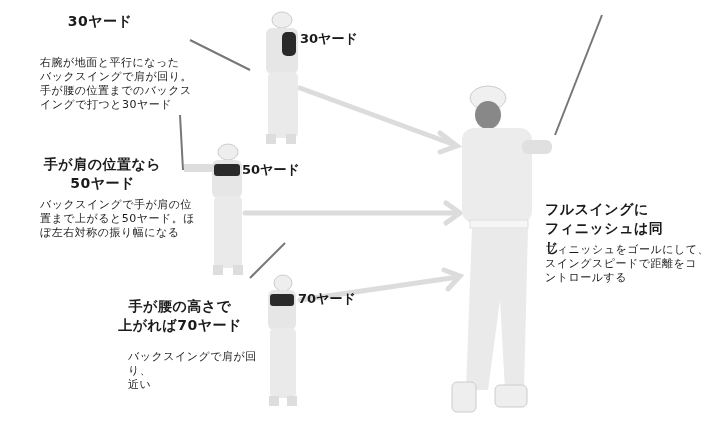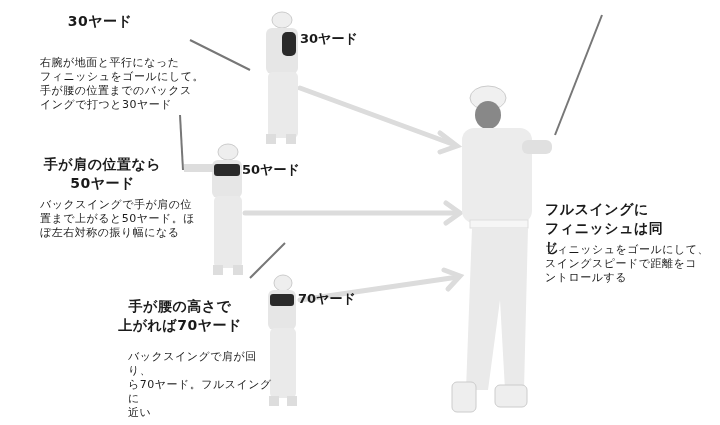--- a/index.html
+++ b/index.html
@@ -66,21 +66,21 @@
     <rect x="452" y="382" width="24" height="30" rx="5" fill="#eee" stroke="#ccc"></rect>
     <rect x="495" y="385" width="32" height="22" rx="5" fill="#eee" stroke="#ccc"></rect>
   </g>
 </svg>
 
 <div class="abs head" style="left:20px;top:12px;width:160px;">
   <div>30ヤード</div>
 </div>
 <div class="abs body" style="left:40px;top:56px;width:170px;">
   <div>右腕が地面と平行になった</div>
-  <div>フィニッシュをゴールにして。</div>
+  <div>バックスイングで肩が回り。</div>
   <div>手が腰の位置までのバックス</div>
   <div>イングで打つと30ヤード</div>
 </div>
 <div class="abs yard" style="left:300px;top:30px;">30ヤード</div>
 
 <div class="abs head" style="left:20px;top:155px;width:165px;">
   <div>手が肩の位置なら</div>
   <div>50ヤード</div>
 </div>
 <div class="abs body" style="left:40px;top:198px;width:170px;">
@@ -89,21 +89,20 @@
   <div>ぼ左右対称の振り幅になる</div>
 </div>
 <div class="abs yard" style="left:242px;top:161px;">50ヤード</div>
 
 <div class="abs head" style="left:110px;top:297px;width:140px;">
   <div>手が腰の高さで</div>
   <div>上がれば70ヤード</div>
 </div>
 <div class="abs body" style="left:128px;top:342px;width:150px;margin-top:8px;">
   <div>バックスイングで肩が回り、</div>
-  <div>ら70ヤード。フルスイングに</div>
   <div>近い</div>
 </div>
 <div class="abs yard" style="left:298px;top:290px;">70ヤード</div>
 
 <div class="abs head" style="left:545px;top:200px;width:130px;text-align:left;">
   <div>フルスイングに</div>
   <div>フィニッシュは同じ</div>
 </div>
 <div class="abs body" style="left:545px;top:243px;width:175px;font-family:Liberation Mono, monospace;">
   <div>フィニッシュをゴールにして、</div>

